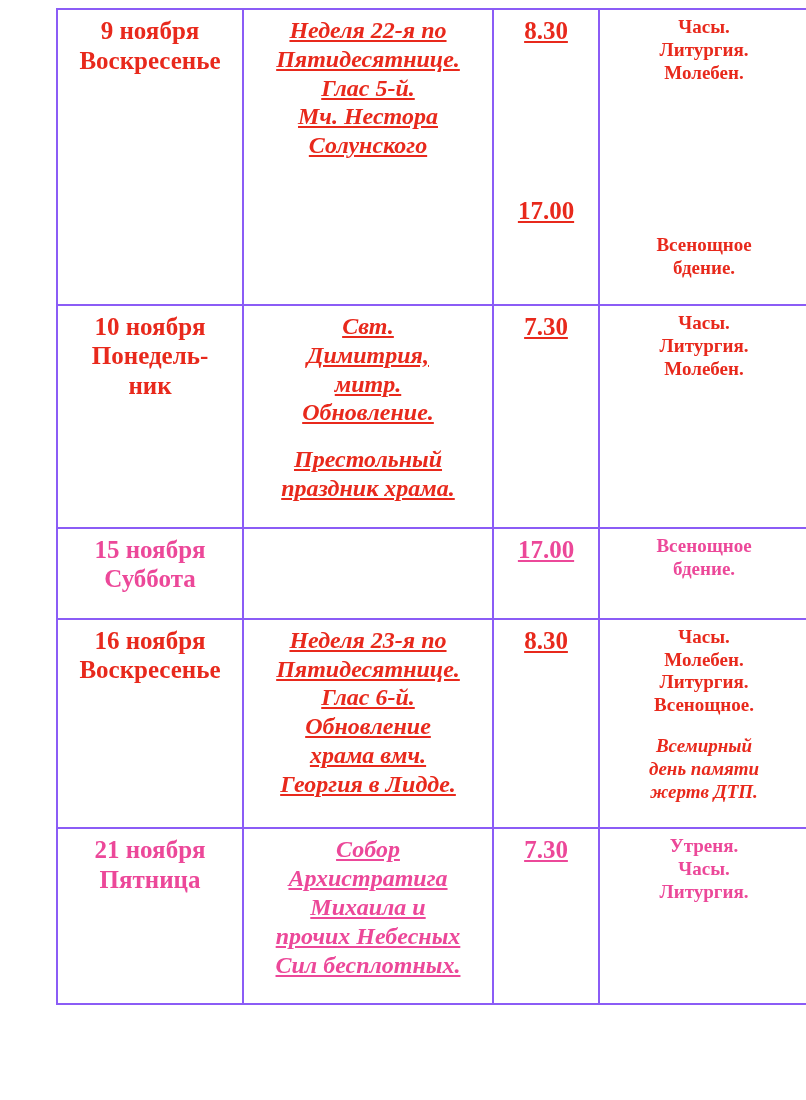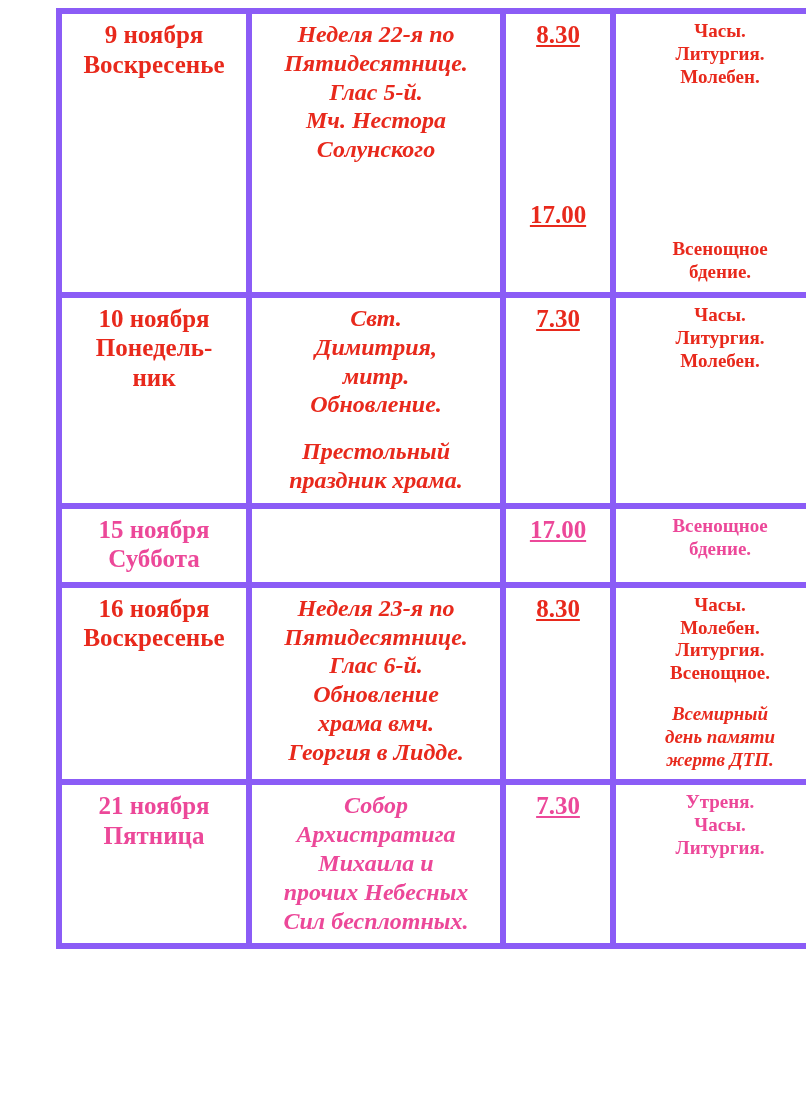--- a/index.html
+++ b/index.html
@@ -21,23 +21,23 @@
     box-sizing: border-box;
   }
   table.schedule {
     border-collapse: collapse;
     table-layout: fixed;
     margin-left: 56px;
     margin-top: 8px;
     width: 712px;
   }
   table.schedule td {
-    border: 6px solid #8b5cf6;
+    border: 2px solid #8b5cf6;
     vertical-align: top;
-    padding: 6px 4px 8px 4px;
+    padding: 6px 4px 24px 4px;
     text-align: center;
     line-height: 1.16;
   }
   .col-date   { width: 176px; }
   .col-desc   { width: 240px; }
   .col-time   { width: 96px; margin-left: 24px; }
   .col-serv   { width: 200px; }
 
   
   .red { color: #e8291c; }
@@ -47,20 +47,21 @@
   .date-cell {
     font-size: 25px;
     font-weight: bold;
     line-height: 1.18;
   }
   .desc-cell {
     font-size: 24px;
     font-weight: bold;
     font-style: italic;
     line-height: 1.2;
+    text-decoration: underline;
   }
   .time-cell {
     font-size: 25px;
     font-weight: bold;
     line-height: 1.2;
   }
   .serv-cell {
     font-size: 19px;
     font-weight: bold;
     line-height: 1.2;

